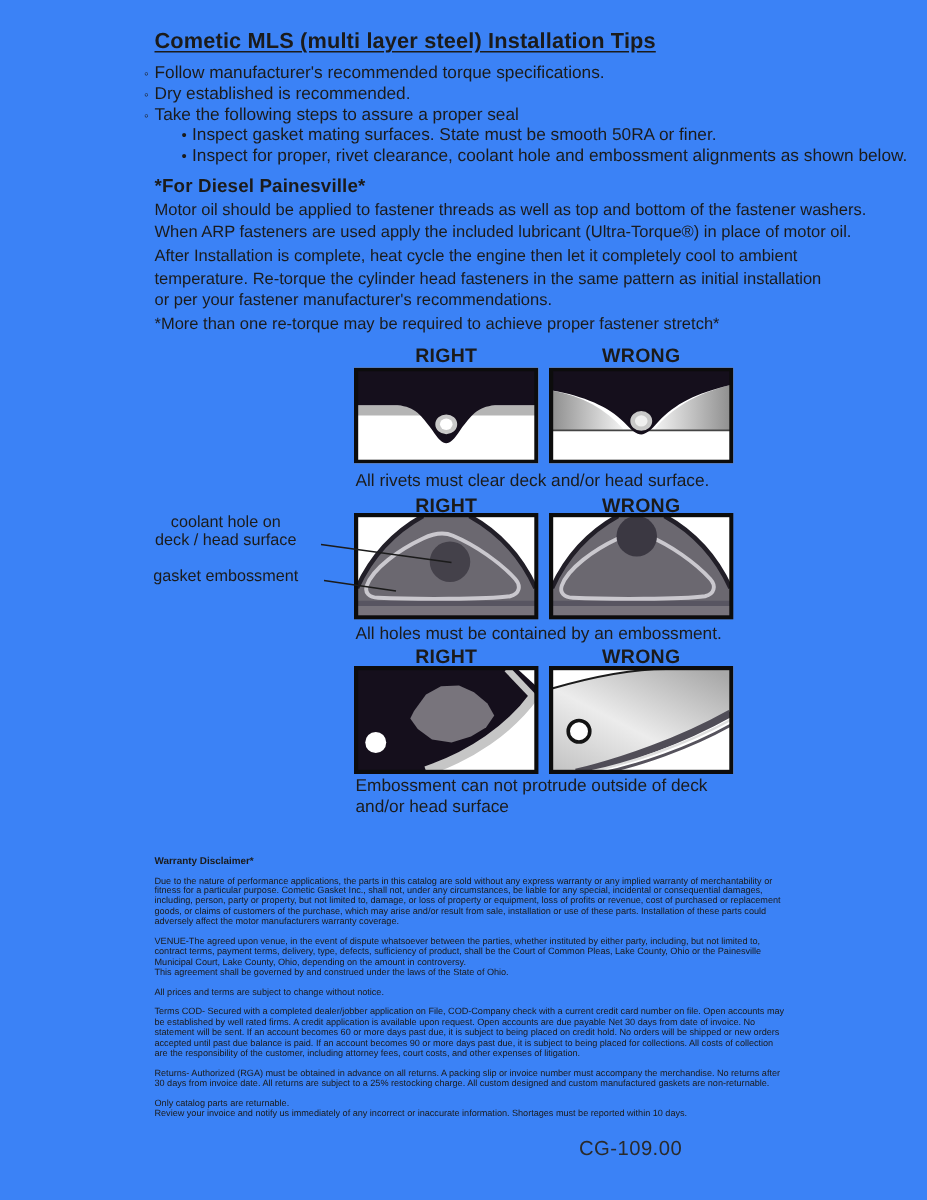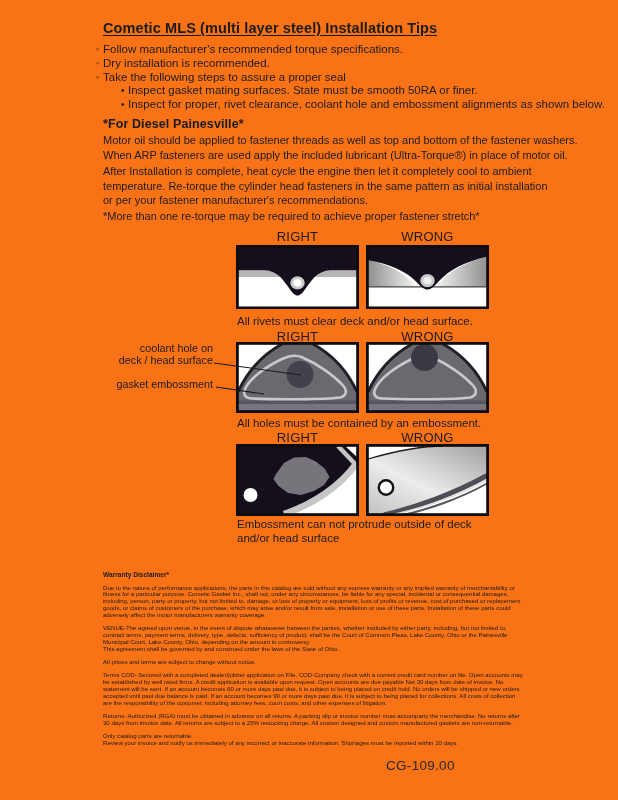--- a/index.html
+++ b/index.html
@@ -1,51 +1,51 @@
 <!DOCTYPE html>
 <html><head>
 <meta charset="utf-8">
 <style>
   html,body{margin:0;padding:0;background:#9a9a9a;}
-  .page{position:relative;width:618px;height:800px;background:#f97316;margin:0 auto;
+  .page{position:relative;width:618px;height:800px;background:#3b82f6;margin:0 auto;
         font-family:"Liberation Sans","DejaVu Sans",sans-serif;color:#1b1b1b;overflow:hidden;}
   .abs{position:absolute;}
   .pre{white-space:pre-line;}
   .title{font-size:14.5px;font-weight:bold;text-decoration:underline;text-underline-offset:2px;letter-spacing:.1px;}
   .tips{font-size:11.5px;line-height:14px;}
   .b-row{display:flex;}
   .mk{width:7px;font-size:9px;line-height:14px;}
   .mk2{width:7px;font-size:10px;line-height:13.6px;}
   .sub{margin-left:25px;line-height:13.6px;}
   .h2{font-size:12.5px;font-weight:bold;letter-spacing:.1px;}
   .body{font-size:11px;line-height:14.6px;}
-  .figlab{width:123px;text-align:center;font-size:13px;font-weight:normal;letter-spacing:.2px;}
+  .figlab{width:123px;text-align:center;font-size:13px;font-weight:bold;letter-spacing:.2px;}
   .caption{font-size:11.5px;line-height:13.5px;}
-  .sidelab{width:125px;text-align:right;font-size:10.8px;line-height:12px;}
+  .sidelab{width:125px;text-align:center;font-size:10.8px;line-height:12px;}
   .legal{width:445px;}
   .legal-h{font-size:6.6px;font-weight:bold;margin:0 0 6.5px 0;}
   .legal p{font-size:6.1px;line-height:6.82px;margin:0 0 6.6px 0;white-space:pre-line;letter-spacing:-.02px;}
   .code{font-size:13.5px;color:#2a2a2a;letter-spacing:.3px;}
   svg{display:block;}
 </style>
 </head>
 <body>
 
 <div class="page">
 
   <div class="abs title" style="left:103px;top:20px">Cometic MLS (multi layer steel) Installation Tips</div>
 
   <div class="abs tips" style="left:96px;top:42px">
     <div class="b-row">
       <span class="mk">◦</span>
       <span>Follow manufacturer's recommended torque specifications.</span>
     </div>
     <div class="b-row">
       <span class="mk">◦</span>
-      <span>Dry installation is recommended.</span>
+      <span>Dry established is recommended.</span>
     </div>
     <div class="b-row">
       <span class="mk">◦</span>
       <span>Take the following steps to assure a proper seal</span>
     </div>
     <div class="b-row sub">
       <span class="mk2">•</span>
       <span>Inspect gasket mating surfaces.  State must be smooth 50RA or finer.</span>
     </div>
     <div class="b-row sub">

